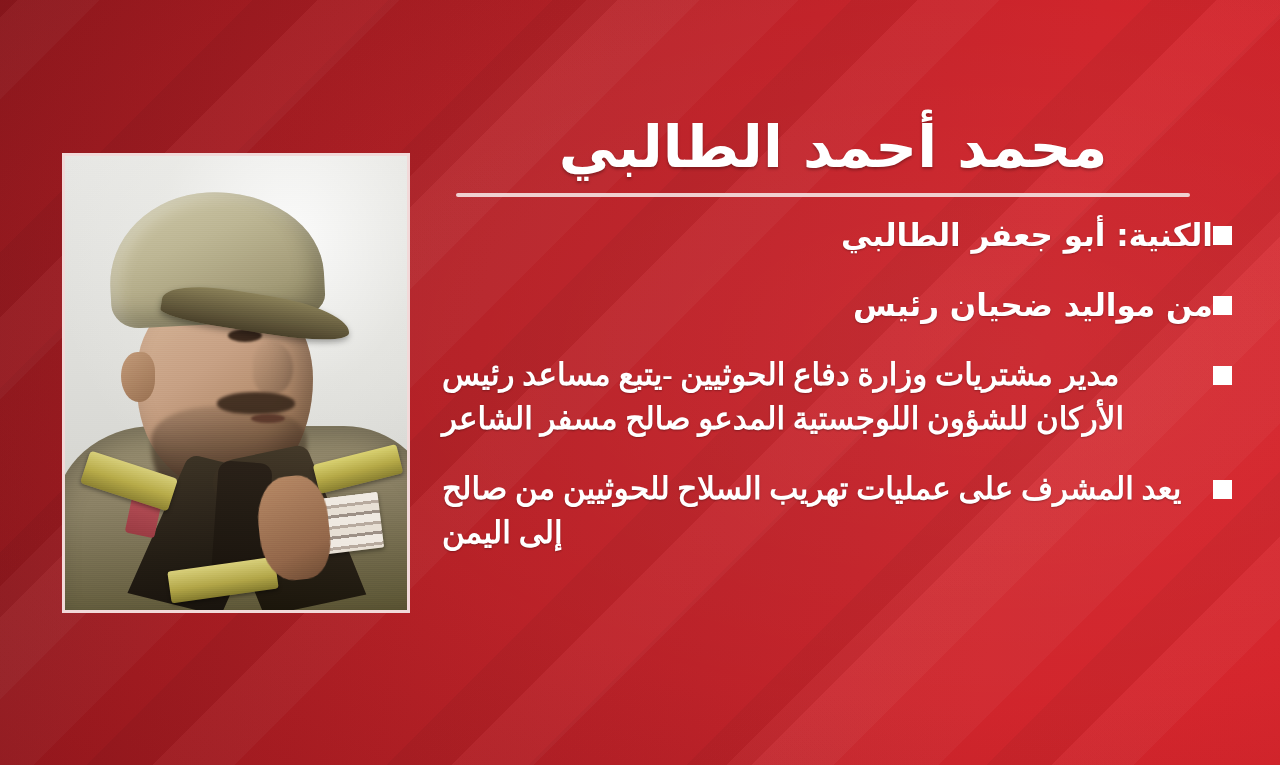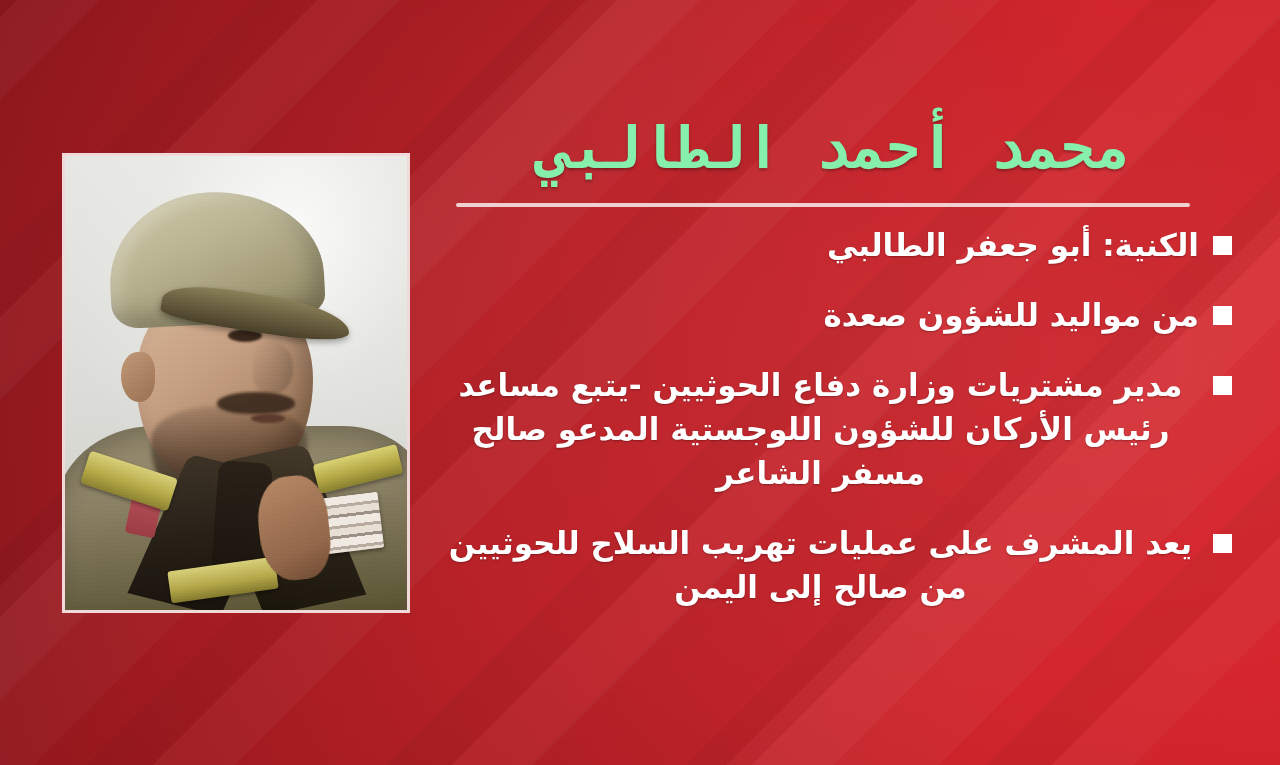--- a/index.html
+++ b/index.html
@@ -327,66 +327,64 @@
     position: absolute;
     right: 48px;
     top: 104px;
     width: 790px;
     text-align: right;
     direction: rtl;
   }
   .title {
     font-size: 58px;
     font-weight: 700;
-    color: #86efac;
+    color: #ffffff;
     letter-spacing: 0px;
     line-height: 1.15;
     text-align: center;
     padding-right: 8px;
-    margin: 16px;
+    margin: 10px;
     text-shadow: 0 2px 3px rgba(0,0,0,0.30);
-    font-family: Liberation Mono, monospace;
   }
   .title-rule {
     height: 4px;
     background: #f3dede;
     margin: 12px 42px 16px 14px;
     border-radius: 2px;
     opacity: .92;
   }
   .bullets {
     list-style: none;
     margin: 0;
     padding: 0;
   }
   .bullet {
     display: flex;
     flex-direction: row;
     align-items: flex-start;
     justify-content: flex-start;
     margin: 12px 0 26px 0;
-    gap: 14px;
   }
   .bullet-marker {
     flex: 0 0 auto;
     width: 19px;
     height: 19px;
     background: #ffffff;
     margin-top: 13px;
   }
   .bullet-text {
     flex: 1 1 auto;
     font-size: 31px;
     font-weight: 700;
     color: #ffffff;
     line-height: 1.42;
     text-align: right;
     text-shadow: 0 1px 2px rgba(0,0,0,0.28);
   }
-  .bullet--wide .bullet-text { text-align: center; }
+  .bullet--wide .bullet-text { text-align: left; font-family: Liberation Serif, serif; }
   .bullet:last-child { margin-bottom: 0; }
 </style>
 </head>
 <body>
 
 <div id="stage">
 
   <div class="bg-base"></div>
   <div class="bg-stripes"></div>
   <div class="bg-stripes2"></div>
@@ -423,21 +421,21 @@
     <h1 class="title">محمد أحمد الطالبي</h1>
     <div class="title-rule"></div>
 
     <ul class="bullets">
       <li class="bullet">
         <span class="bullet-marker"></span>
         <span class="bullet-text">الكنية: أبو جعفر  الطالبي</span>
       </li>
       <li class="bullet">
         <span class="bullet-marker"></span>
-        <span class="bullet-text">من مواليد للشؤون صعدة</span>
+        <span class="bullet-text">من مواليد ضحيان رئيس</span>
       </li>
       <li class="bullet bullet--wide">
         <span class="bullet-marker"></span>
         <span class="bullet-text">مدير مشتريات وزارة دفاع الحوثيين -يتبع مساعد رئيس الأركان للشؤون اللوجستية المدعو صالح مسفر الشاعر</span>
       </li>
       <li class="bullet bullet--wide">
         <span class="bullet-marker"></span>
         <span class="bullet-text">يعد المشرف على عمليات تهريب السلاح للحوثيين من صالح إلى اليمن</span>
       </li>
     </ul>

